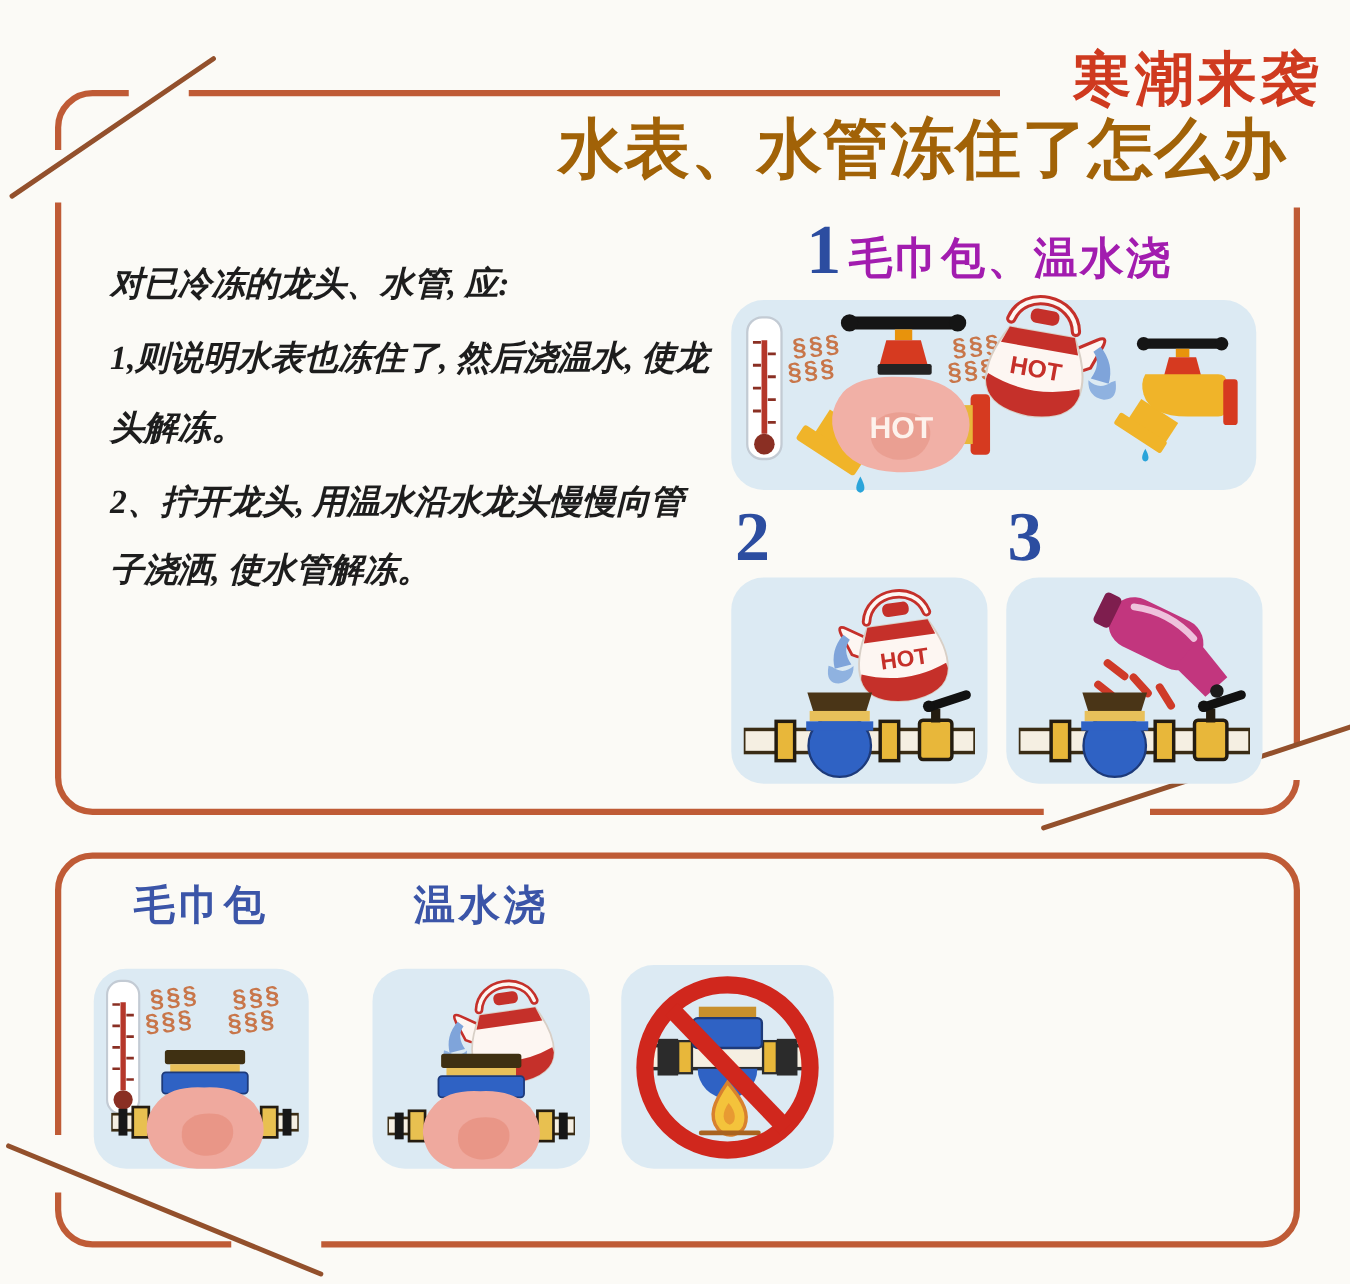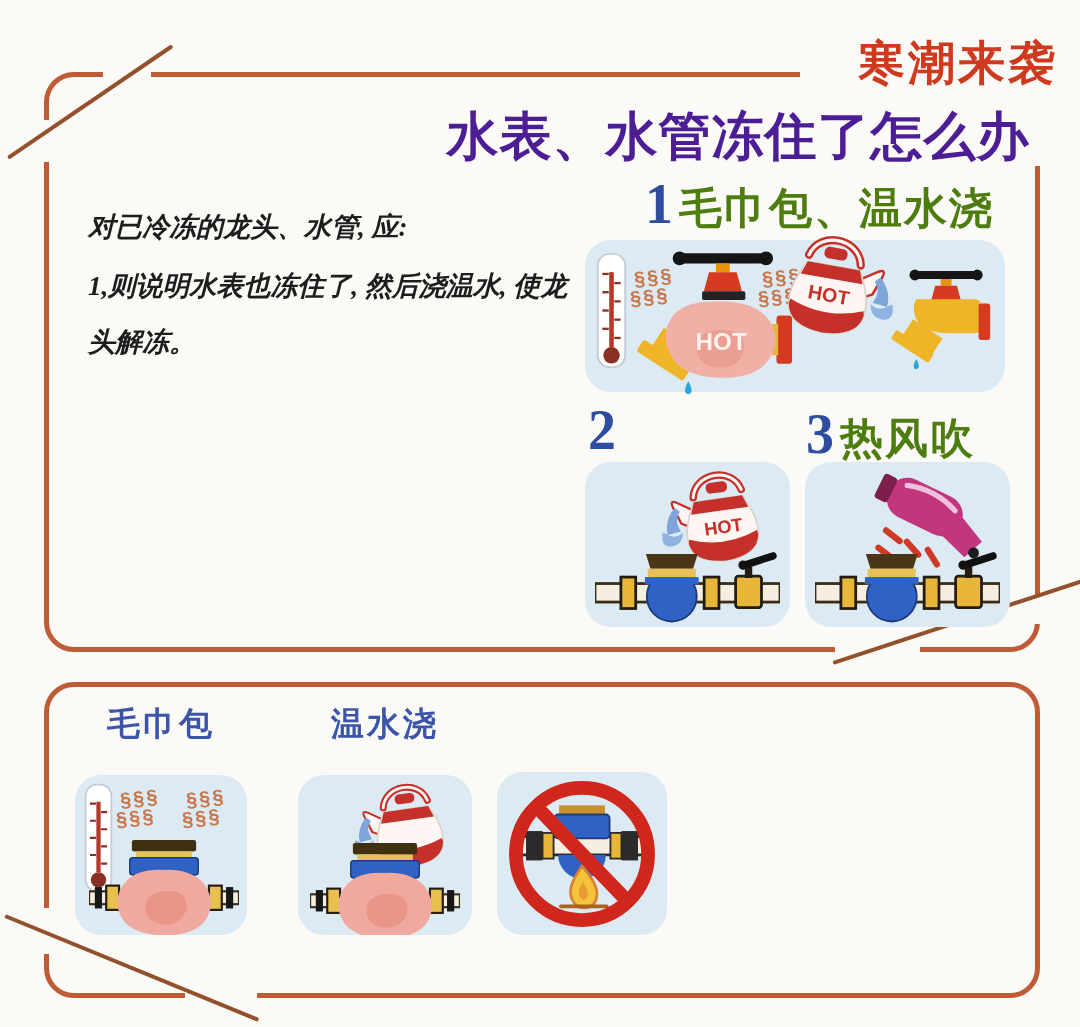--- a/index.html
+++ b/index.html
@@ -8,33 +8,33 @@
   .abs{position:absolute;}
 
   
   .obox{position:absolute;border:5px solid #bf5b36;border-radius:30px;background:transparent;}
   .gap{position:absolute;background:#fbfaf6;}
   .slash{position:absolute;height:4px;background:#93502c;border-radius:2px;transform-origin:left center;}
 
   
   .badge{position:absolute;top:32px;right:22px;font-size:47px;font-weight:900;
          color:#cf3a1f;letter-spacing:3px;}
-  .main-title{position:absolute;left:430px;top:102px;width:616px;text-align:center;
-              font-size:52px;font-weight:900;color:#4c1d95;letter-spacing:1px;white-space:nowrap;}
+  .main-title{position:absolute;left:430px;top:85px;width:616px;text-align:center;
+              font-size:52px;font-weight:900;color:#a16207;letter-spacing:1px;white-space:nowrap;}
 
   
   .instructions{position:absolute;left:88px;top:200px;width:480px;
                 font-family:"Liberation Serif","DejaVu Serif",serif;
                 font-size:27px;font-weight:bold;color:#1d1d1d;line-height:2.05;font-style:italic;}
   .instructions p{margin:0 0 4px 0;}
 
   
   .method-head{position:absolute;display:flex;align-items:baseline;gap:6px;white-space:nowrap;}
   .method-num{font-family:"Liberation Serif","DejaVu Serif",serif;font-size:56px;font-weight:bold;color:#2c4da0;}
-  .method-label{font-size:43px;font-weight:bold;color:#4d7c0f;letter-spacing:2px;margin-top:12px;}
+  .method-label{font-size:35px;font-weight:bold;color:#a21caf;letter-spacing:2px;margin-top:12px;}
 
   
   .panel{position:absolute;background:#dceaf3;border-radius:26px;overflow:hidden;}
   .panel .abs{position:absolute;}
 
   .steam{position:absolute;display:flex;flex-direction:column;line-height:0.95;
          color:#c8764a;font-weight:bold;font-size:20px;letter-spacing:2px;transform:rotate(-6deg);}
   .steam span:last-child{margin-left:-6px;}
 
   
@@ -68,32 +68,32 @@
   <div class="slash" style="left:8px;top:156px;width:199px;transform:rotate(-34.3deg);"></div>
   <div class="slash" style="left:833px;top:661px;width:266px;transform:rotate(-18.2deg);"></div>
   <div class="slash" style="left:5px;top:914px;width:274px;transform:rotate(22.3deg);"></div>
 
   <div class="badge">寒潮来袭</div>
   <div class="main-title">水表、水管冻住了怎么办</div>
 
   <div class="instructions">
     <p>对已冷冻的龙头、水管, 应:</p>
     <p>1,则说明水表也冻住了, 然后浇温水, 使龙头解冻。</p>
+    <p>2、拧开龙头, 用温水沿水龙头慢慢向管子浇洒, 使水管解冻。</p>
   </div>
 
   <div class="method-head" style="left:645px;top:168px;">
     <span class="method-num">1</span>
     <span class="method-label">毛巾包、温水浇</span>
   </div>
   <div class="method-head" style="left:588px;top:398px;">
     <span class="method-num">2</span>
   </div>
   <div class="method-head" style="left:806px;top:398px;">
     <span class="method-num">3</span>
-    <span class="method-label">热风吹</span>
   </div>
 
   <div class="panel" style="left:585px;top:240px;width:420px;height:152px;overflow:visible;">
     <div class="abs" style="left:10px;top:12px;">
       <svg width="33" height="128" viewBox="0 0 36 140">
         <rect x="3" y="2" width="30" height="124" rx="13" fill="#ffffff" stroke="#c3cbd4" stroke-width="2"></rect>
         <g stroke="#8a2f23" stroke-width="2.5">
           <line x1="8" y1="24" x2="15" y2="24"></line>
             <line x1="8" y1="44" x2="15" y2="44"></line>
           <line x1="8" y1="64" x2="15" y2="64"></line>

